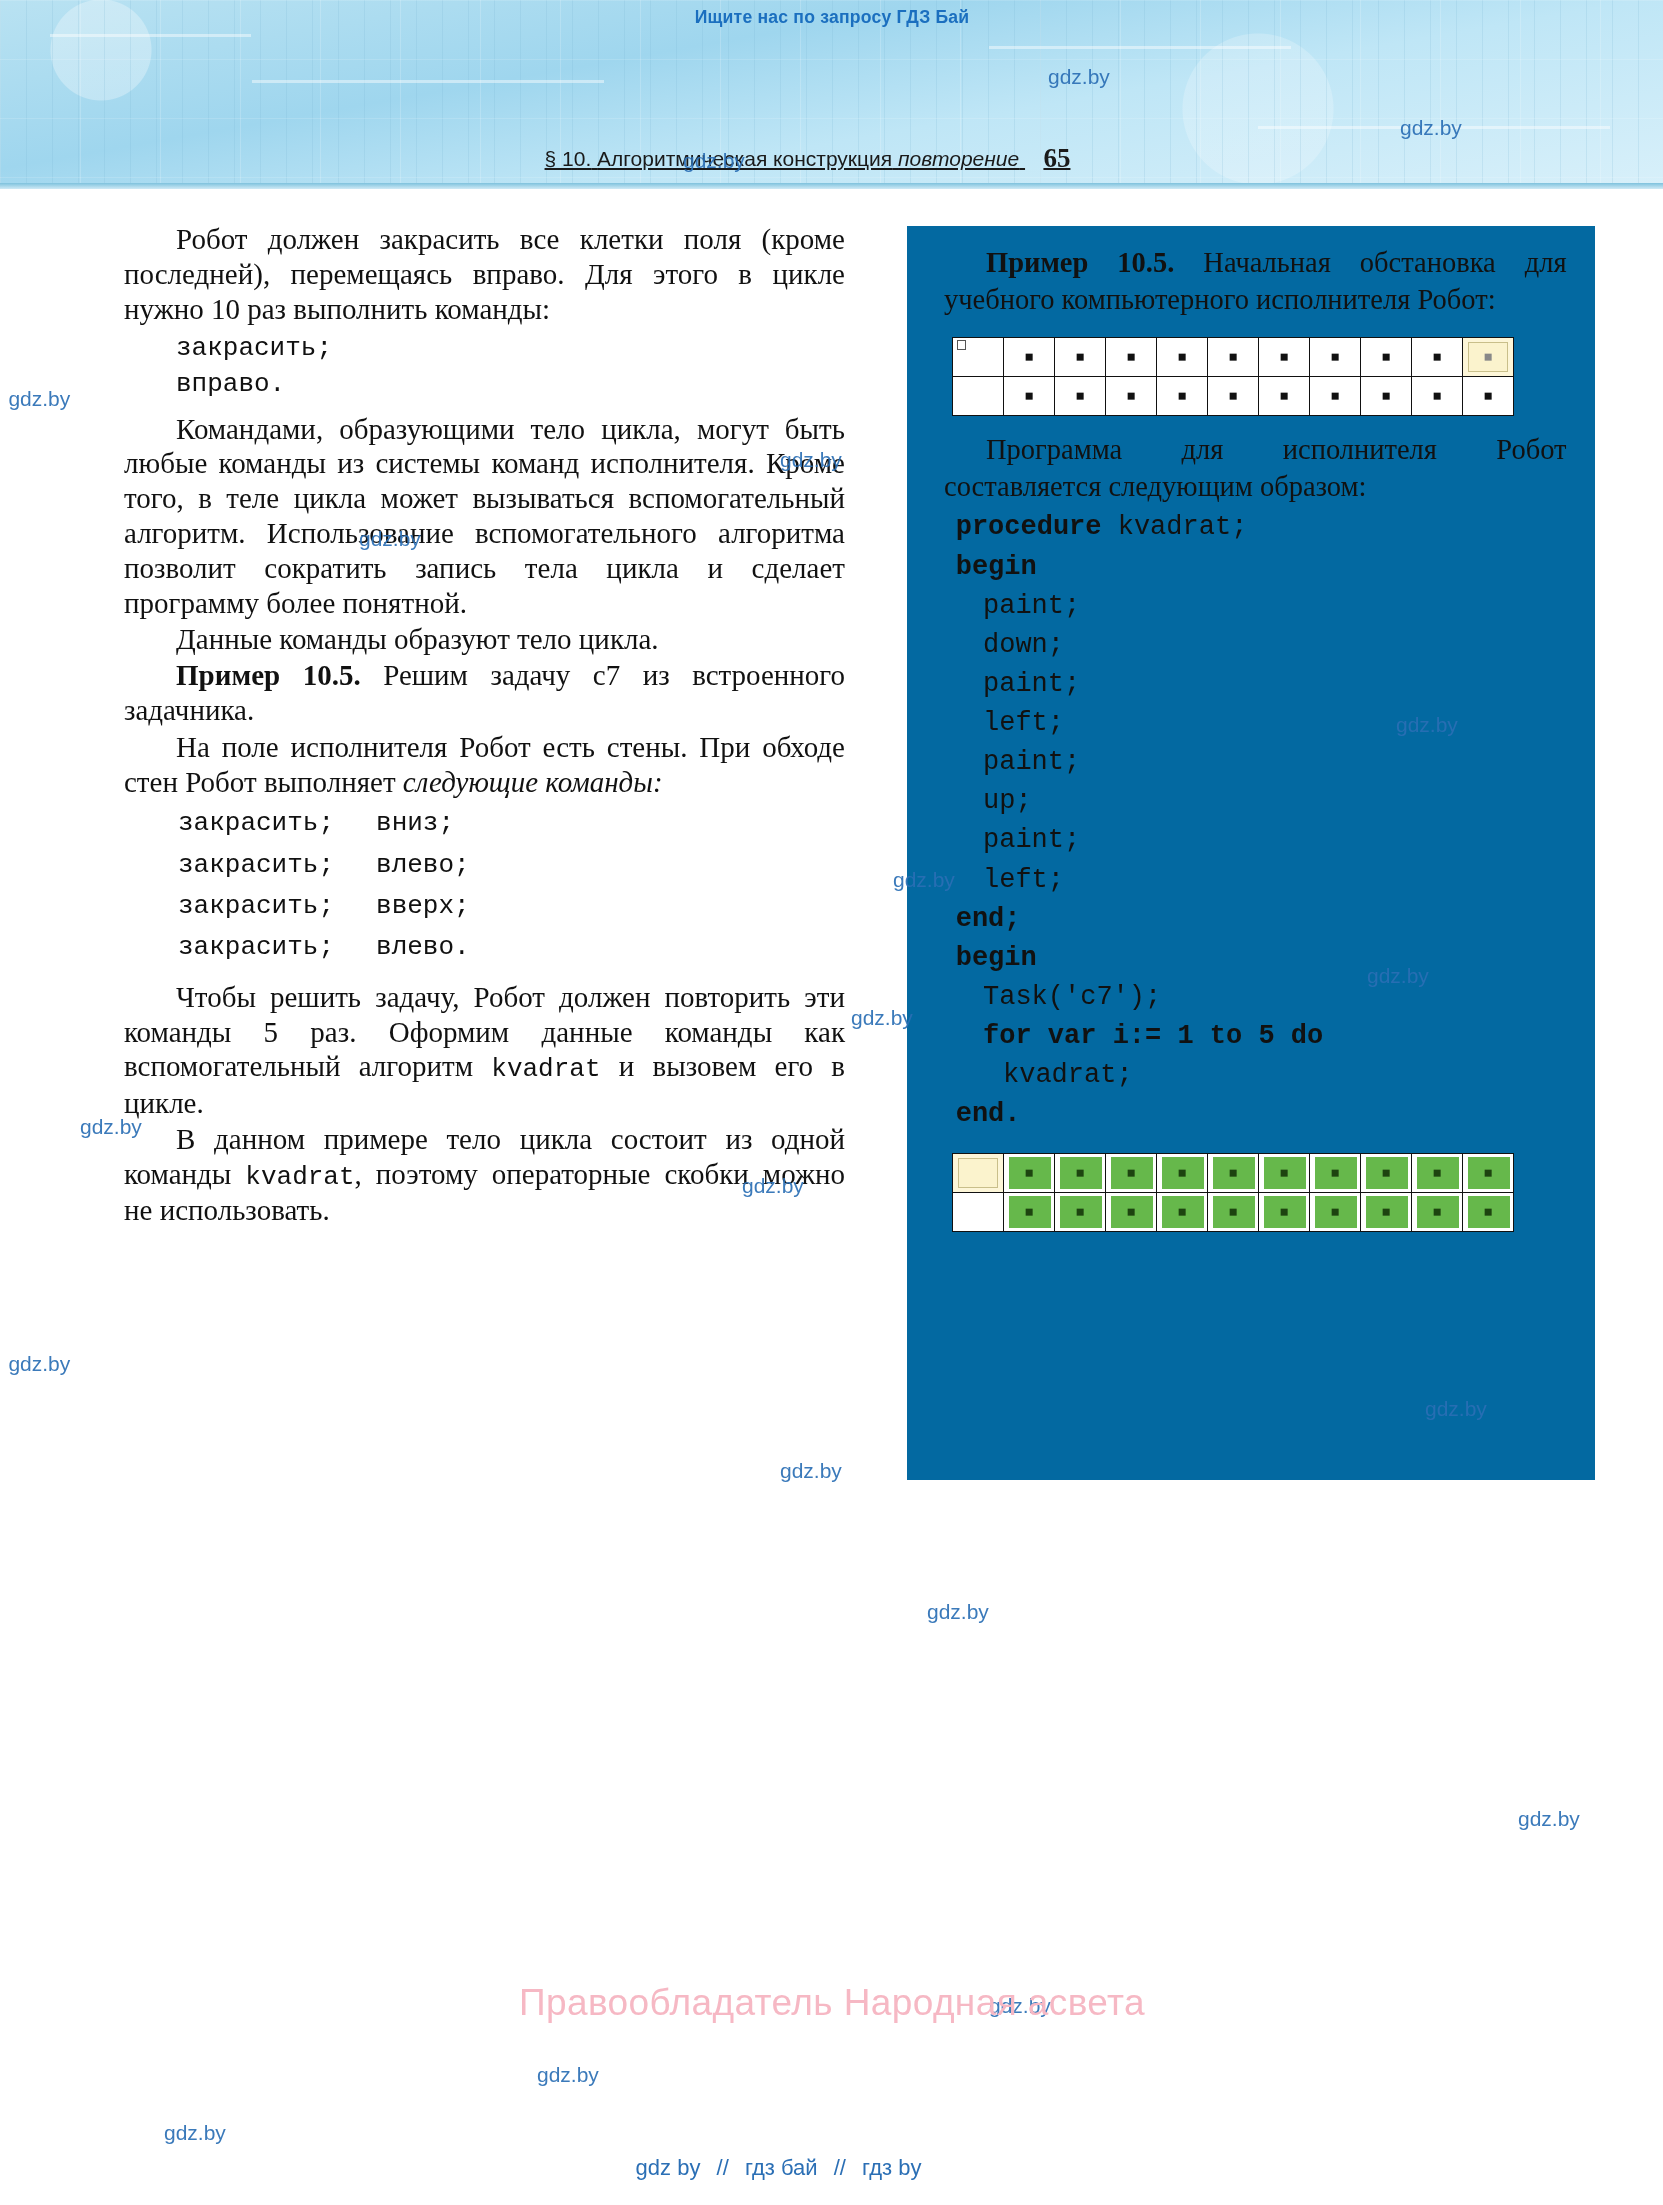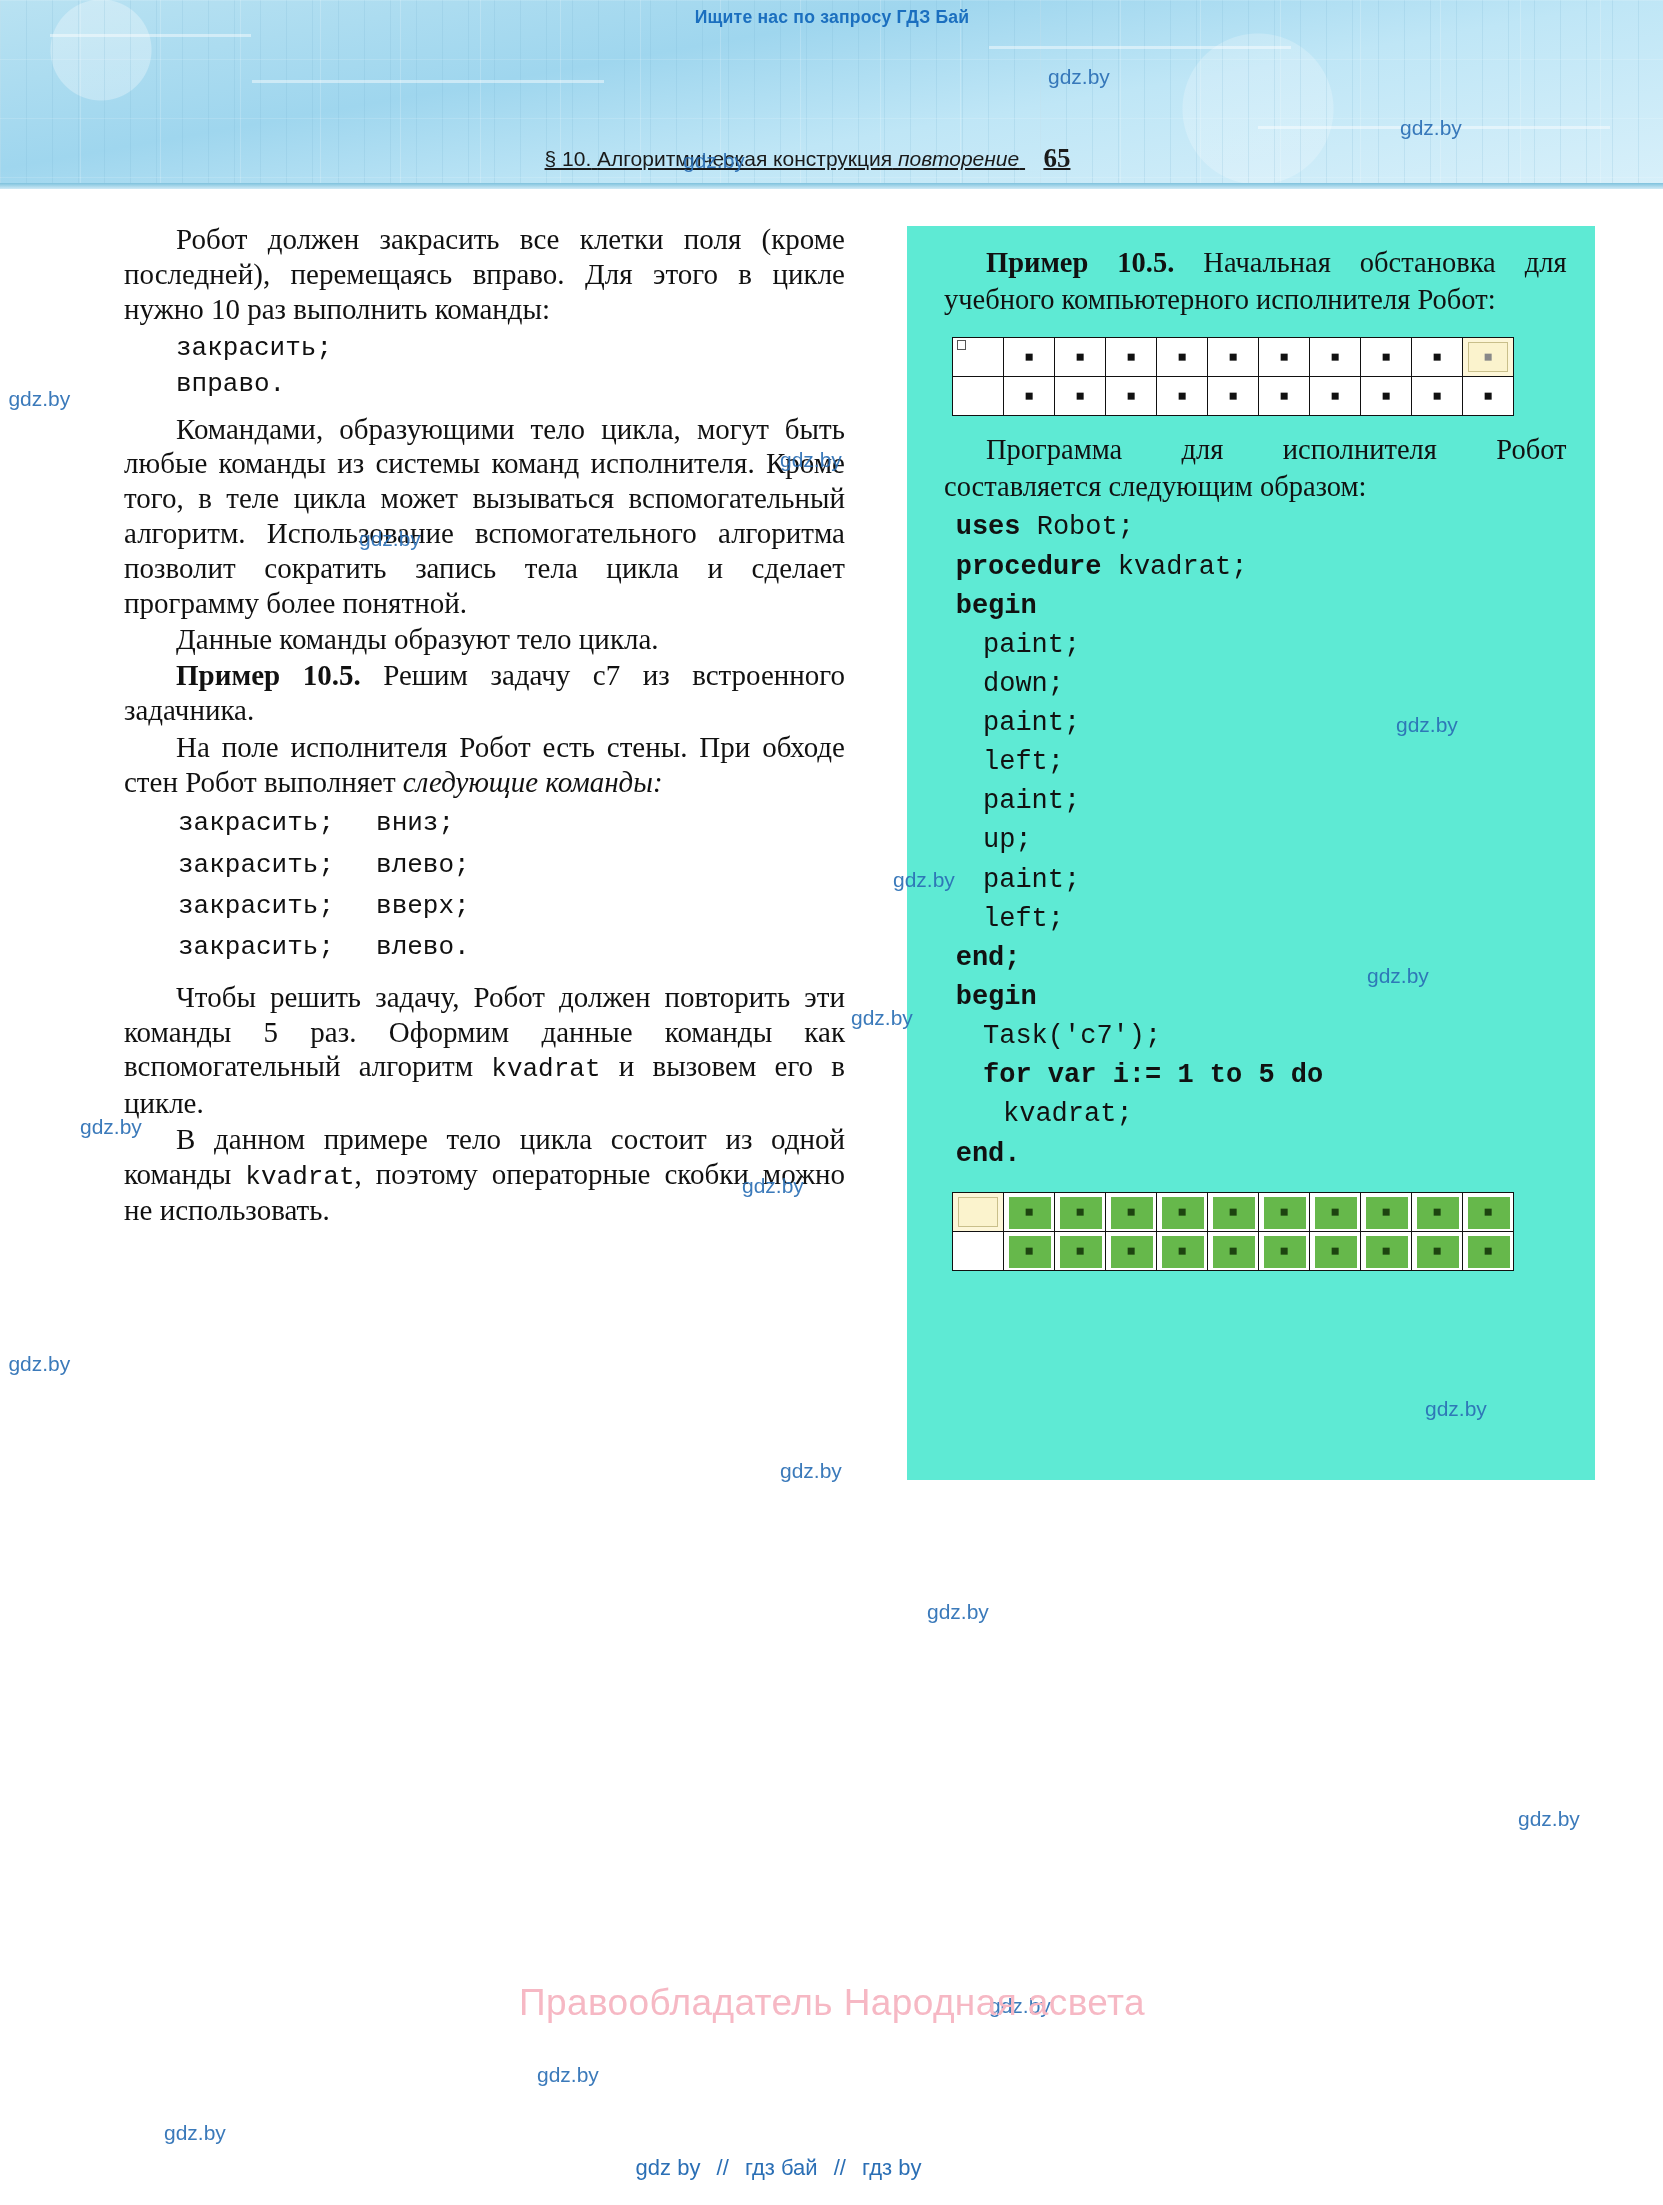--- a/index.html
+++ b/index.html
@@ -77,21 +77,21 @@
     font-family:"Liberation Mono", monospace; font-size:26px; line-height:1.38;
   }
   .cmdtable { margin:5px 0 8.4px 0; padding-left:52px;
     font-family:"Liberation Mono", monospace; font-size:26px; line-height:1.38; }
   .cmdtable td { font-family:"Liberation Mono", monospace; font-size:26px; padding:0 0 3.4px 0; }
   .cmdtable td.c2 { padding-left:40px; }
 
   
   #right-panel {
     position:absolute; left:907px; top:226px; width:688px; height:1254px;
-    background:#5eead4;
+    background:#0369a1;
     padding:18.4px 28.5px 17px 37px;
   }
   #right-panel p { margin:0 0 3.4px 0; text-indent:42px; font-size:28.5px; line-height:1.30; color:#111; text-align:justify;}
 
   .code {
     font-family:"Liberation Mono", monospace;
     font-size:27px; line-height:1.45; color:#111;
     margin-top:3.4px;
   }
   .code .kw { font-weight:bold; }
@@ -263,21 +263,20 @@
         <td class="dot"></td>
         <td class="dot"></td>
       </tr>
     </tbody>
       </table>
   </div>
 
   <p>Программа для исполнителя Робот составляется следующим образом:</p>
 
   <div class="code">
-    <div class="l0"><span class="kw">uses</span> <span>Robot;</span></div>
     <div class="l0"><span class="kw">procedure</span> <span>kvadrat;</span></div>
     <div class="l0"><span class="kw">begin</span></div>
     <div class="l1">paint;</div>
     <div class="l1">down;</div>
     <div class="l1">paint;</div>
     <div class="l1">left;</div>
     <div class="l1">paint;</div>
     <div class="l1">up;</div>
     <div class="l1">paint;</div>
     <div class="l1">left;</div>

